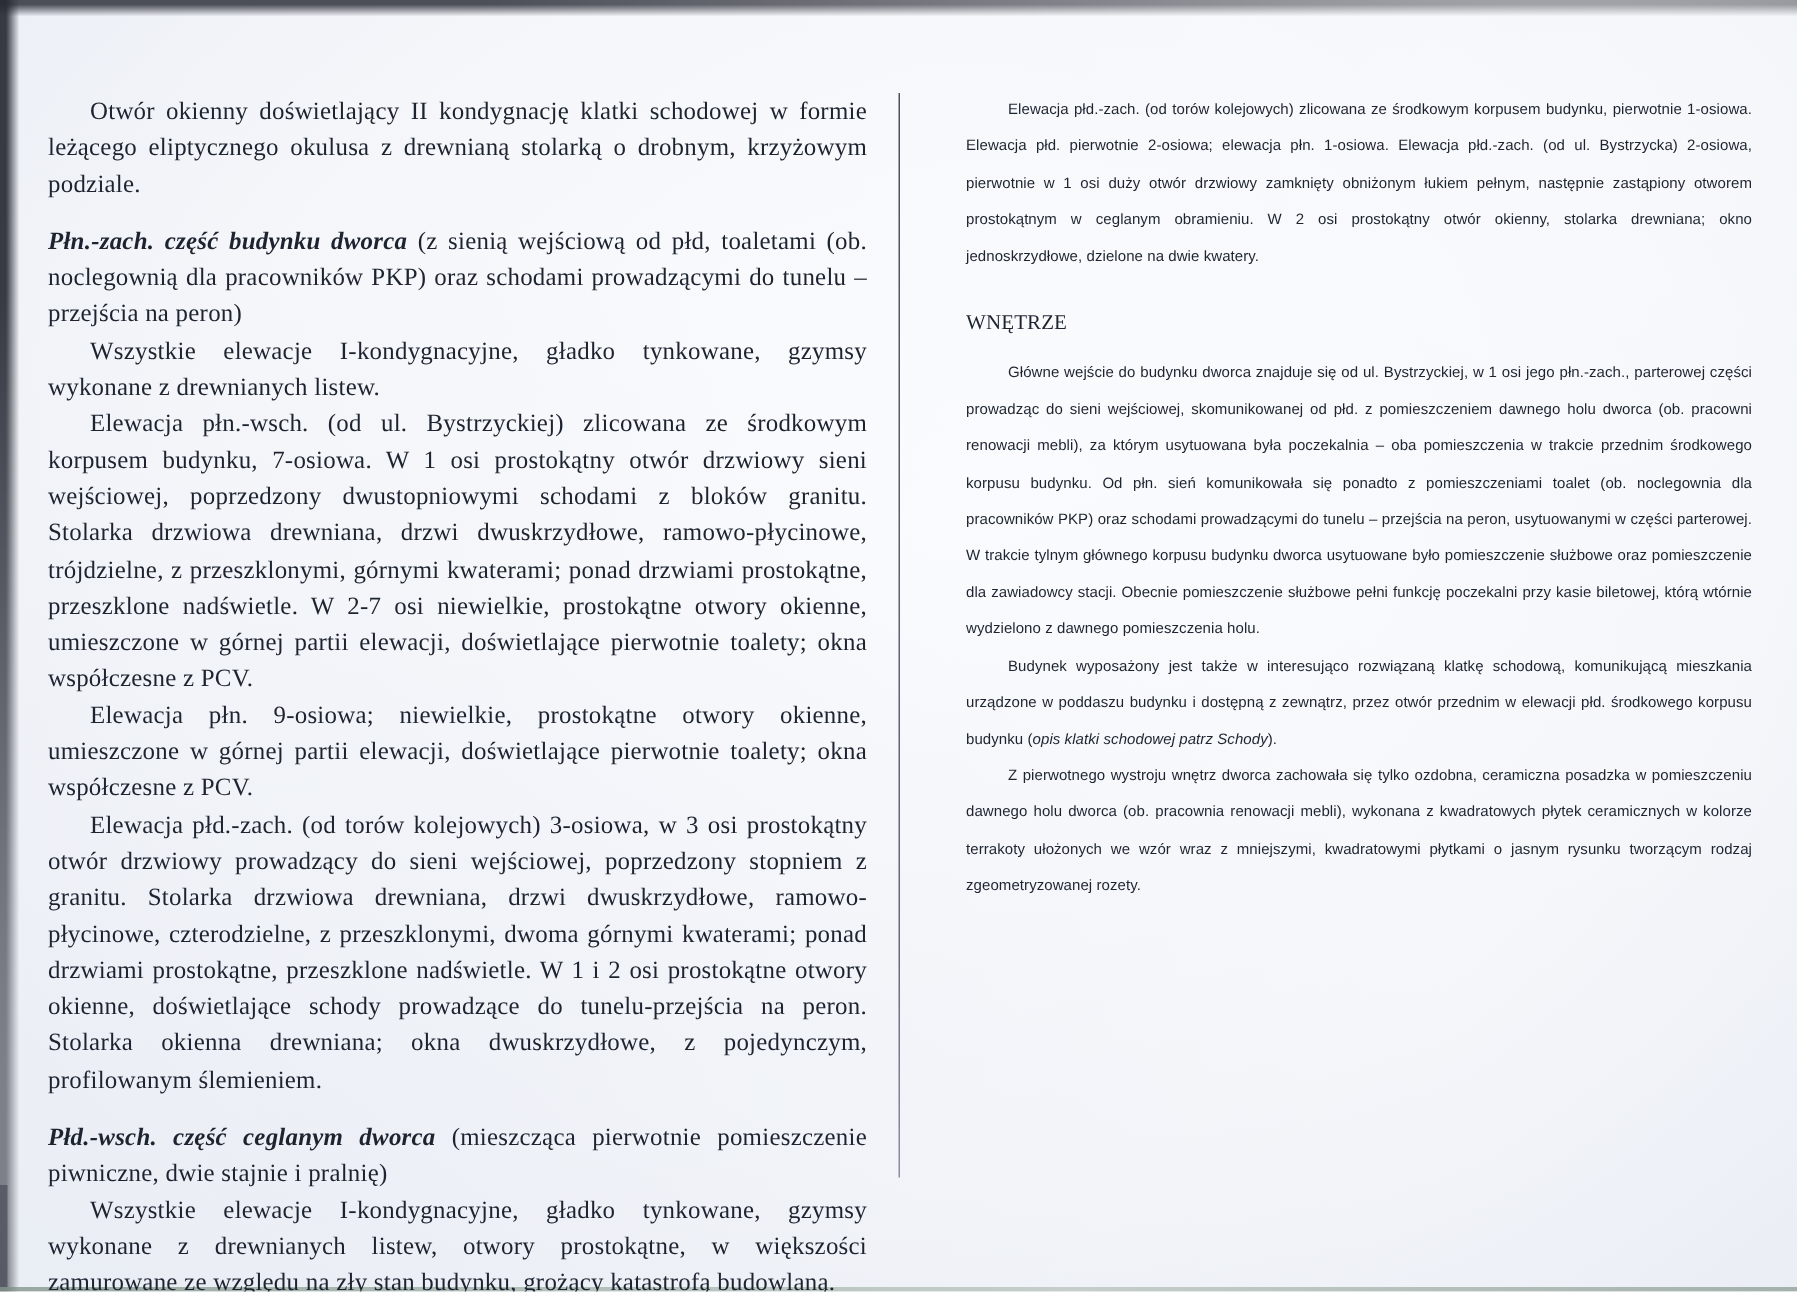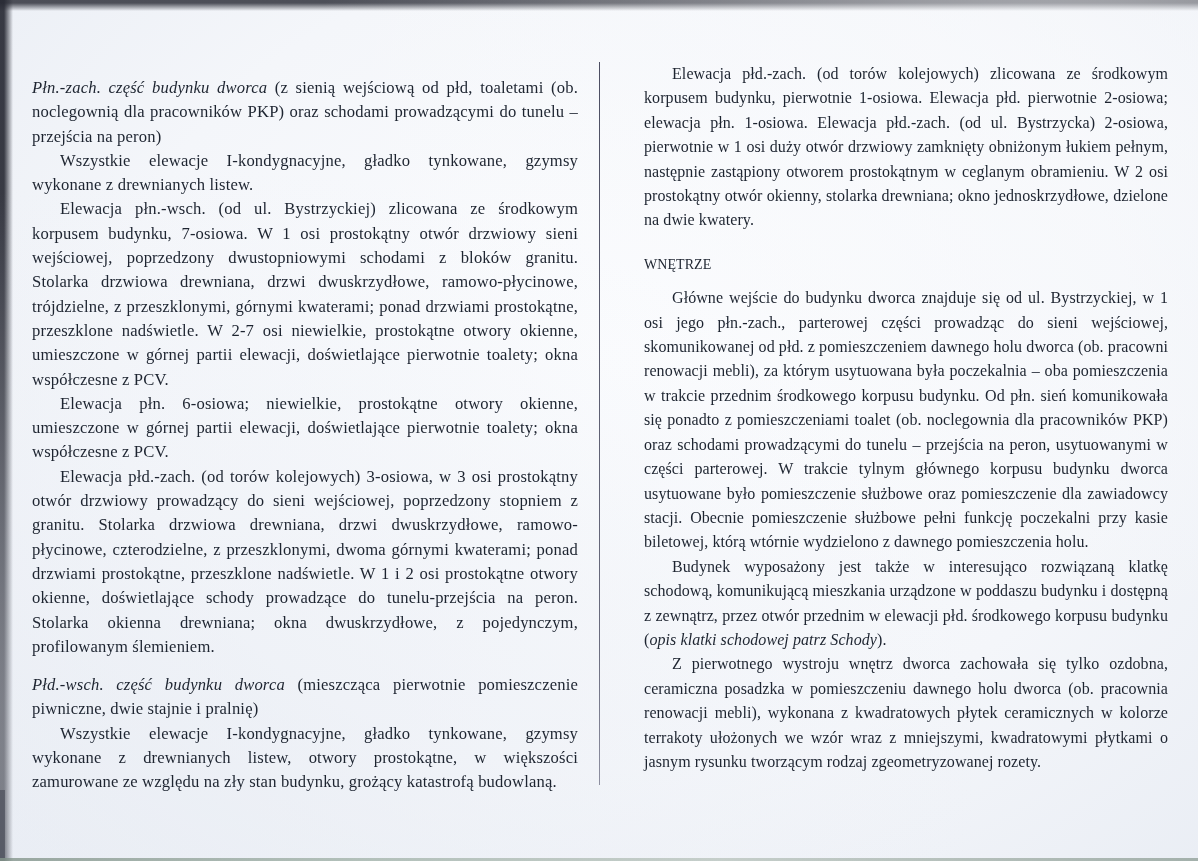--- a/index.html
+++ b/index.html
@@ -87,65 +87,66 @@
     letter-spacing: 0.005em;
   }
   .indent { text-indent: 28px; }
   .no-indent { text-indent: 0; }
 
   .blockgap { height: 14px; }
   .blockgap-sm { height: 9px; }
   .blockgap-lg { height: 20px; }
 
   .heading-bi {
-    font-weight: normal;
+    font-weight: bold;
     font-style: italic;
   }
   .heading-caps {
     font-weight: normal;
     font-style: normal;
     letter-spacing: 0.03em;
   }
   .ital { font-style: italic; }
 
   
-  .col-right p { font-family: Liberation Serif, serif; font-size: 16px; line-height: 24.4px; }
+  .col-right p { font-family: Liberation Sans, sans-serif; font-size: 10px; line-height: 24.4px; }
   .col-right .heading-caps { font-family: "Liberation Serif", "DejaVu Serif", serif; font-size: 14px; }
 </style>
 </head>
 <body>
 
 <div class="page">
   <div class="paper-tint"></div>
   <div class="edge-bottom"></div>
   <div class="edge-left-lower"></div>
 
   <div class="divider"></div>
 
   <div class="columns">
 
     <div class="col col-left">
 
+      <p class="indent">Otwór okienny doświetlający II kondygnację klatki schodowej w formie leżącego eliptycznego okulusa z drewnianą stolarką o drobnym, krzyżowym podziale.</p>
 
 
       <div class="blockgap"></div>
 
       <p class="no-indent"><span class="heading-bi">Płn.-zach. część budynku dworca</span><span> (z sienią wejściową od płd, toaletami (ob. noclegownią dla pracowników PKP) oraz schodami prowadzącymi do tunelu – przejścia na peron)</span></p>
 
       <p class="indent">Wszystkie elewacje I-kondygnacyjne, gładko tynkowane, gzymsy wykonane z drewnianych listew.</p>
 
       <p class="indent">Elewacja płn.-wsch. (od ul. Bystrzyckiej) zlicowana ze środkowym korpusem budynku, 7-osiowa. W 1 osi prostokątny otwór drzwiowy sieni wejściowej, poprzedzony dwustopniowymi schodami z bloków granitu. Stolarka drzwiowa drewniana, drzwi dwuskrzydłowe, ramowo-płycinowe, trójdzielne, z przeszklonymi, górnymi kwaterami; ponad drzwiami prostokątne, przeszklone nadświetle. W 2-7 osi niewielkie, prostokątne otwory okienne, umieszczone w górnej partii elewacji, doświetlające pierwotnie toalety; okna współczesne z PCV.</p>
 
-      <p class="indent">Elewacja płn. 6-osiowa; niewielkie, prostokątne otwory okienne, umieszczone w górnej partii elewacji, doświetlające pierwotnie toalety; okna współczesne z PCV.</p>
+      <p class="indent">Elewacja płn. 9-osiowa; niewielkie, prostokątne otwory okienne, umieszczone w górnej partii elewacji, doświetlające pierwotnie toalety; okna współczesne z PCV.</p>
 
       <p class="indent">Elewacja płd.-zach. (od torów kolejowych) 3-osiowa, w 3 osi prostokątny otwór drzwiowy prowadzący do sieni wejściowej, poprzedzony stopniem z granitu. Stolarka drzwiowa drewniana, drzwi dwuskrzydłowe, ramowo-płycinowe, czterodzielne, z przeszklonymi, dwoma górnymi kwaterami; ponad drzwiami prostokątne, przeszklone nadświetle. W 1 i 2 osi prostokątne otwory okienne, doświetlające schody prowadzące do tunelu-przejścia na peron. Stolarka okienna drewniana; okna dwuskrzydłowe, z pojedynczym, profilowanym ślemieniem.</p>
 
       <div class="blockgap"></div>
 
-      <p class="no-indent"><span class="heading-bi">Płd.-wsch. część budynku dworca</span><span> (mieszcząca pierwotnie pomieszczenie piwniczne, dwie stajnie i pralnię)</span></p>
+      <p class="no-indent"><span class="heading-bi">Płd.-wsch. część ceglanym dworca</span><span> (mieszcząca pierwotnie pomieszczenie piwniczne, dwie stajnie i pralnię)</span></p>
 
       <p class="indent">Wszystkie elewacje I-kondygnacyjne, gładko tynkowane, gzymsy wykonane z drewnianych listew, otwory prostokątne, w większości zamurowane ze względu na zły stan budynku, grożący katastrofą budowlaną.</p>
     </div>
 
     <div class="col col-right">
 
       <p class="indent">Elewacja płd.-zach. (od torów kolejowych) zlicowana ze środkowym korpusem budynku, pierwotnie 1-osiowa. Elewacja płd. pierwotnie 2-osiowa; elewacja płn. 1-osiowa. Elewacja płd.-zach. (od ul. Bystrzycka) 2-osiowa, pierwotnie w 1 osi duży otwór drzwiowy zamknięty obniżonym łukiem pełnym, następnie zastąpiony otworem prostokątnym w ceglanym obramieniu. W 2 osi prostokątny otwór okienny, stolarka drewniana; okno jednoskrzydłowe, dzielone na dwie kwatery.</p>
 
       <div class="blockgap-lg"></div>
 

